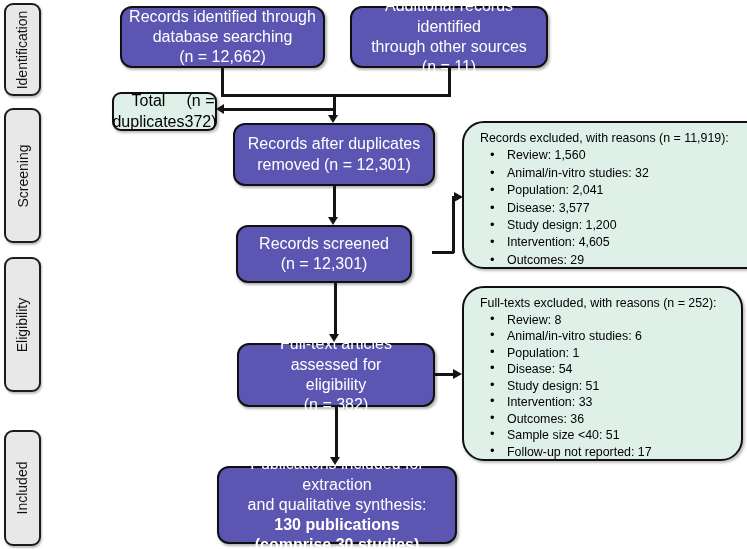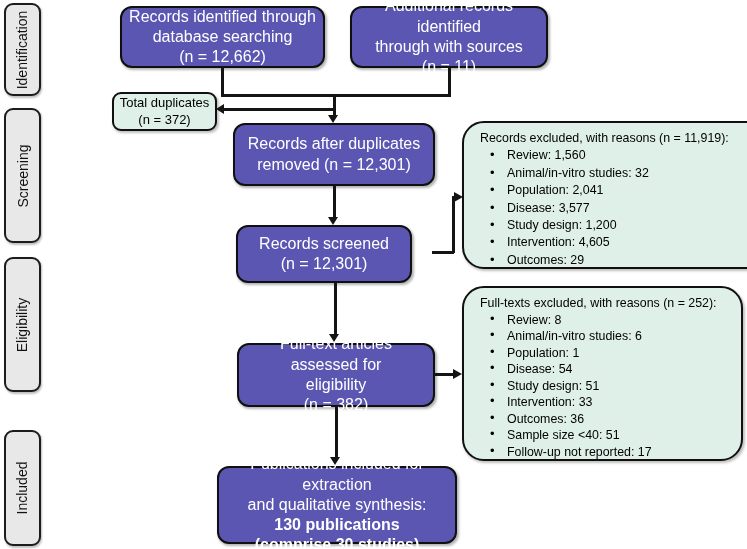--- a/index.html
+++ b/index.html
@@ -25,22 +25,22 @@
     font-size:16px;line-height:1.27;box-shadow:1.5px 2px 2.5px rgba(0,0,0,.3);
     padding:2px 6px;
   }
   .pbox .bold{font-weight:bold;}
   
   .mbox{
     position:absolute;background:#dff0e9;border:2.2px solid #101010;box-sizing:border-box;
     color:#000;box-shadow:1.5px 2px 2.5px rgba(0,0,0,.25);
   }
   .mbox.small{
-    border-radius:9px;display:flex;flex-direction:column;align-items:center;
-    justify-content:center;text-align:center;font-size:13px;line-height:1.3;
+    border-radius:9px;display:flex;flex-direction:row;align-items:center;
+    justify-content:center;text-align:center;font-size:16px;line-height:1.3;
   }
   .mbox.note{border-radius:22px;padding:7px 8px 6px 14px;font-size:12.4px;}
   .mtitle{padding-left:2px;}
   .mlist{list-style:none;margin:0;padding:0;}
   .mlist li{position:relative;padding-left:29px;}
   .mlist li::before{content:"\2022";position:absolute;left:12px;top:-1px;font-size:13px;}
   .note1 .mtitle,.note1 li{line-height:17.4px;}
   .note2 .mtitle,.note2 li{line-height:16.5px;}
   
   .ln{position:absolute;background:#141414;}
@@ -68,21 +68,21 @@
   </div>
 
   <div class="pbox" style="left:120px;top:6px;width:205px;height:62px;">
     <div>Records identified through</div>
     <div>database searching</div>
     <div>(n = 12,662)</div>
   </div>
 
   <div class="pbox" style="left:350px;top:6px;width:198px;height:62px;">
     <div>Additional records identified</div>
-    <div>through with sources</div>
+    <div>through other sources</div>
     <div>(n = 11)</div>
   </div>
 
   <div class="mbox small" style="left:112px;top:92px;width:105px;height:39px;">
     <div>Total duplicates</div>
     <div>(n = 372)</div>
   </div>
 
   <div class="pbox" style="left:233px;top:123px;width:202px;height:63px;">
     <div>Records after duplicates</div>

